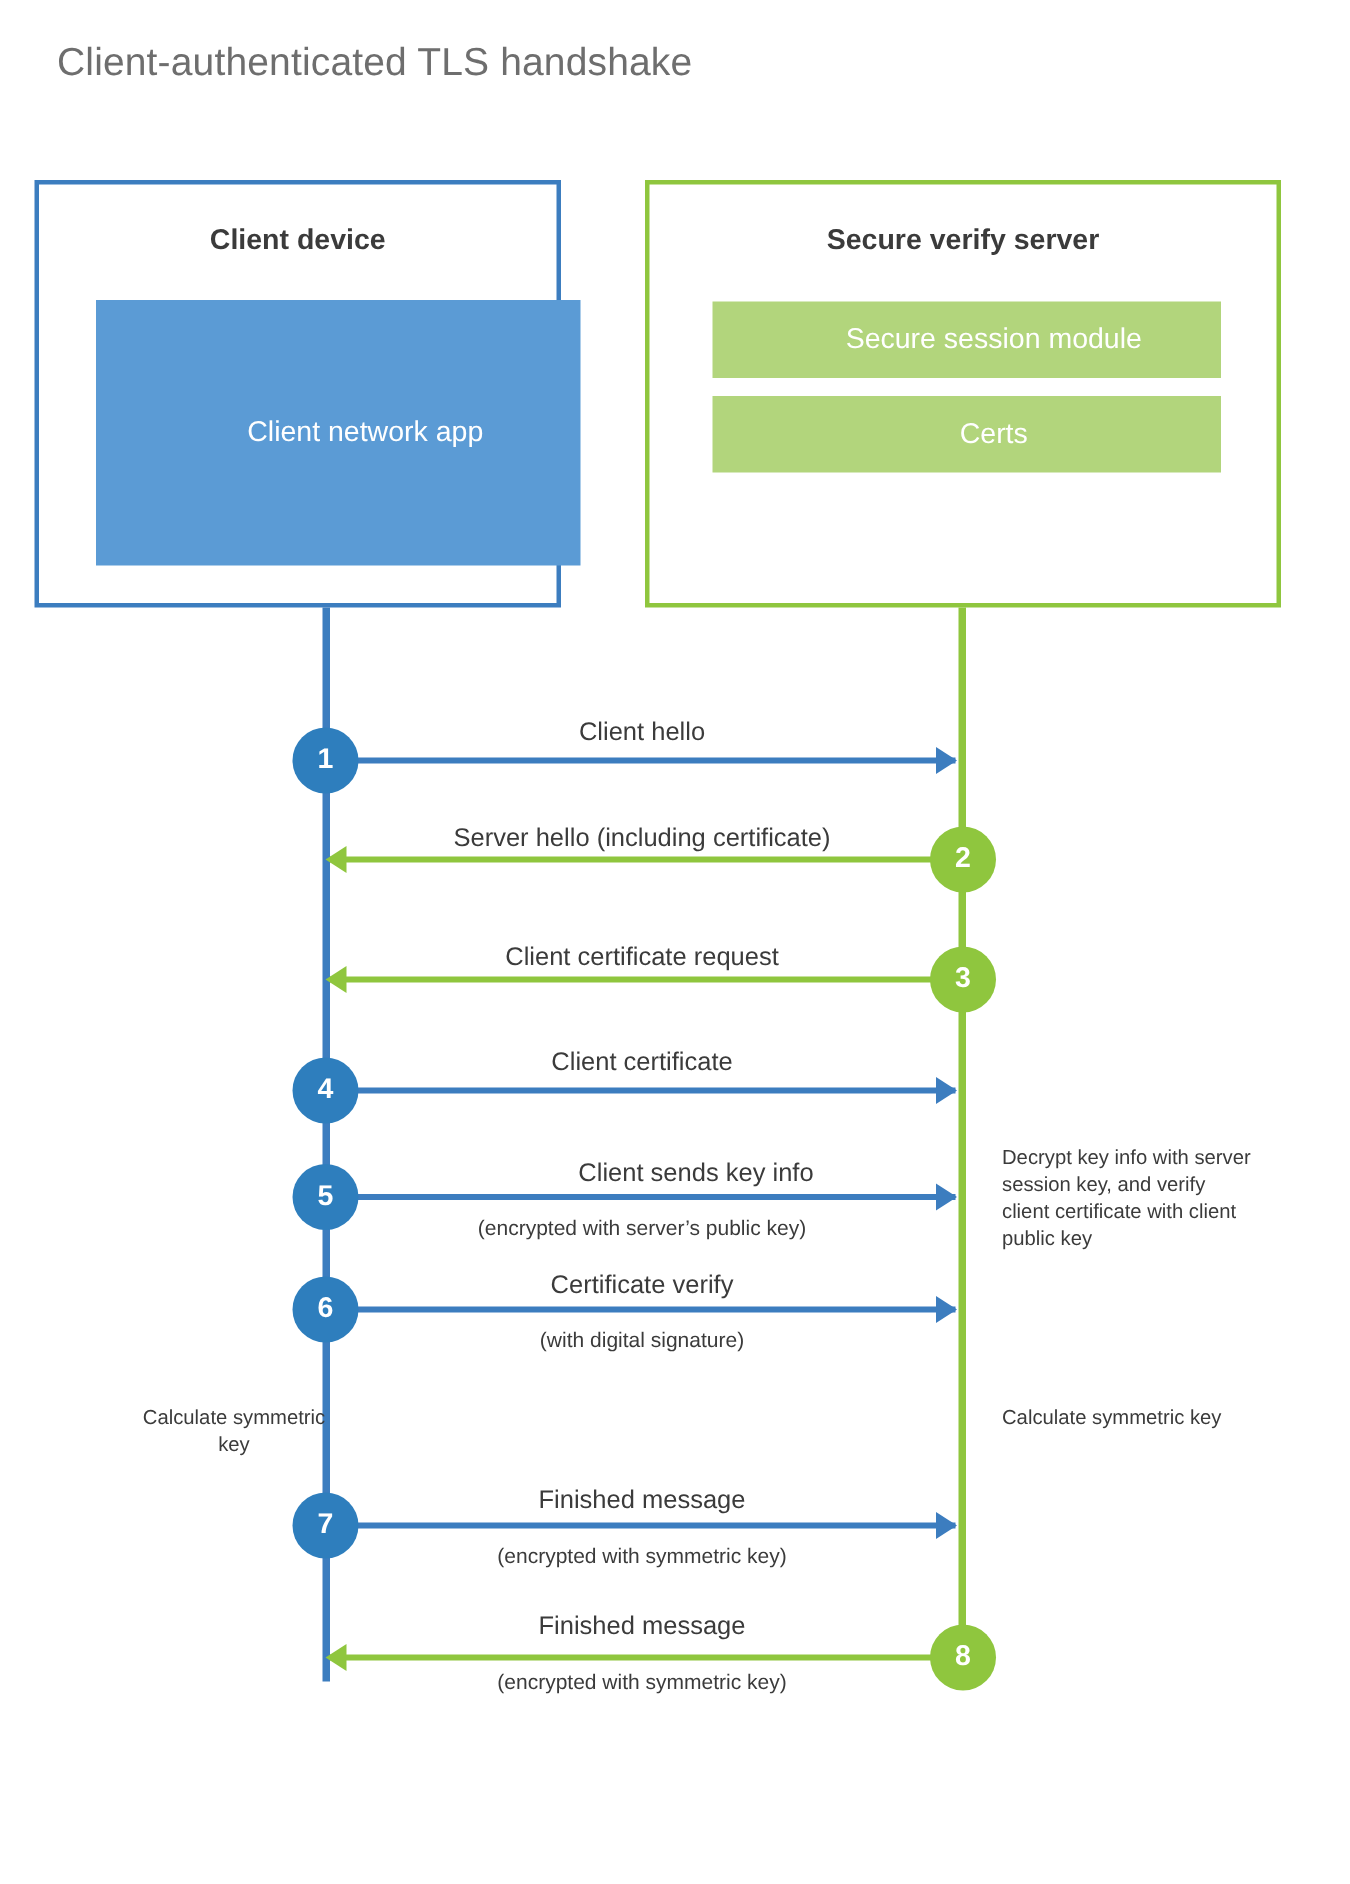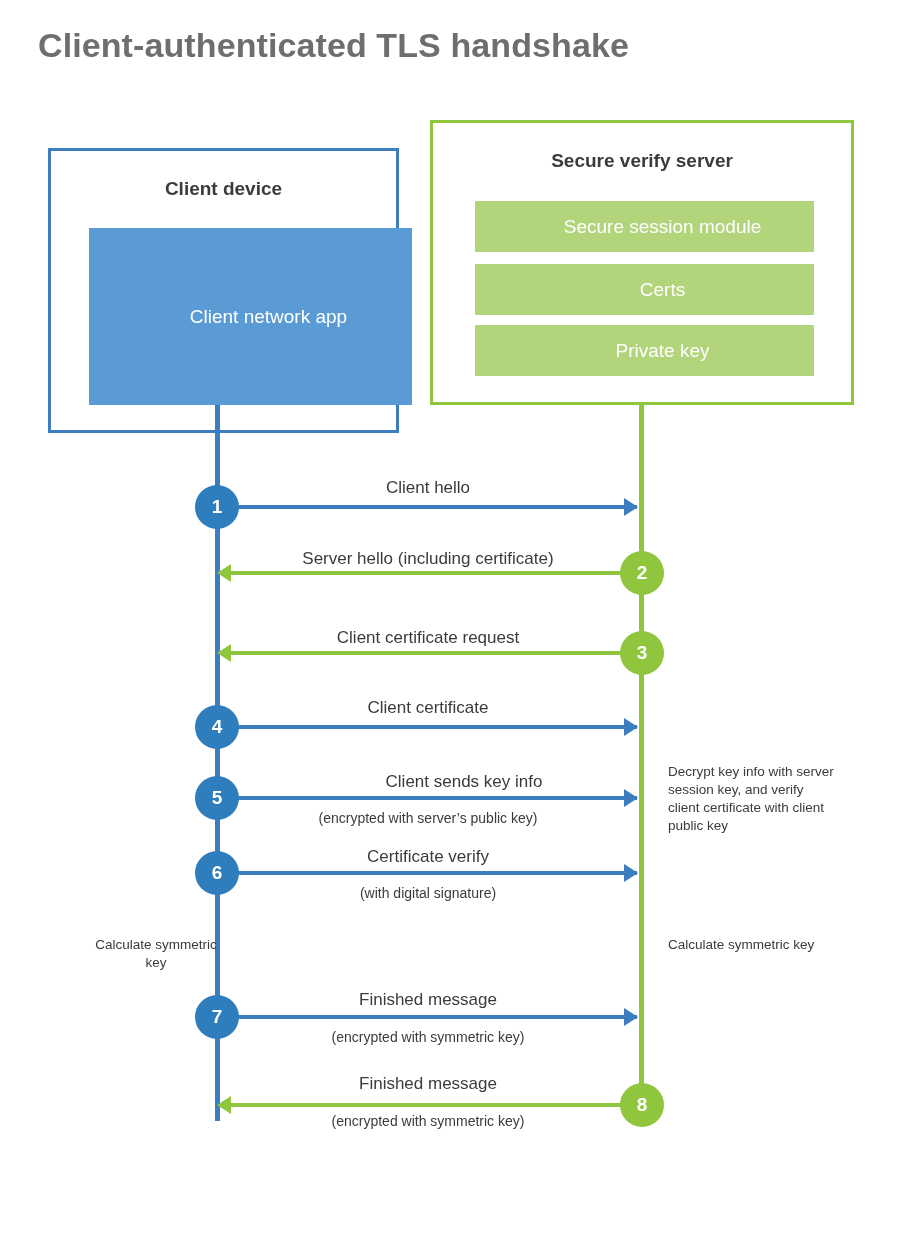--- a/index.html
+++ b/index.html
@@ -17,40 +17,39 @@
   #diagram-root {
     position: absolute;
     left: 0; top: 0;
     width: 900px;
     height: 1256px;
   }
   .page-title {
     position: absolute;
     left: 38px;
     top: 26px;
-    font-size: 34px;
-    font-weight: 700;
+    font-size: 26px;
+    font-weight: 400;
     color: #6e6e6e;
     letter-spacing: 0.1px;
     white-space: nowrap;
   }
 
   
   .actor-box {
     position: absolute;
     box-sizing: border-box;
     background: #ffffff;
   }
   .actor-box.client {
-    left: 48px;
+    left: 23px;
     top: 120px;
     width: 351px;
     height: 285px;
     border: 3px solid #3C7DBF;
-    margin-top: 28px;
   }
   .actor-box.server {
     left: 430px;
     top: 120px;
     width: 424px;
     height: 285px;
     border: 3px solid #8FC63E;
   }
   .actor-title {
     position: absolute;
@@ -210,21 +209,20 @@
 
   <div class="actor-box client">
     <div class="actor-title">Client device</div>
     <div class="inner-block client-app">Client network app</div>
   </div>
 
   <div class="actor-box server">
     <div class="actor-title">Secure verify server</div>
     <div class="inner-block srv srv-0">Secure session module</div>
     <div class="inner-block srv srv-1">Certs</div>
-    <div class="inner-block srv srv-2">Private key</div>
   </div>
 
   <div class="lifeline client-line"></div>
   <div class="lifeline server-line"></div>
 
   <div class="msg-label" style="left:428px; top:478px;">Client hello</div>
   <div class="arrow to-server" style="top:505px;">
       <span class="head"></span>
     </div>
   <div class="step-circle blue" style="top:485px;">1</div>

